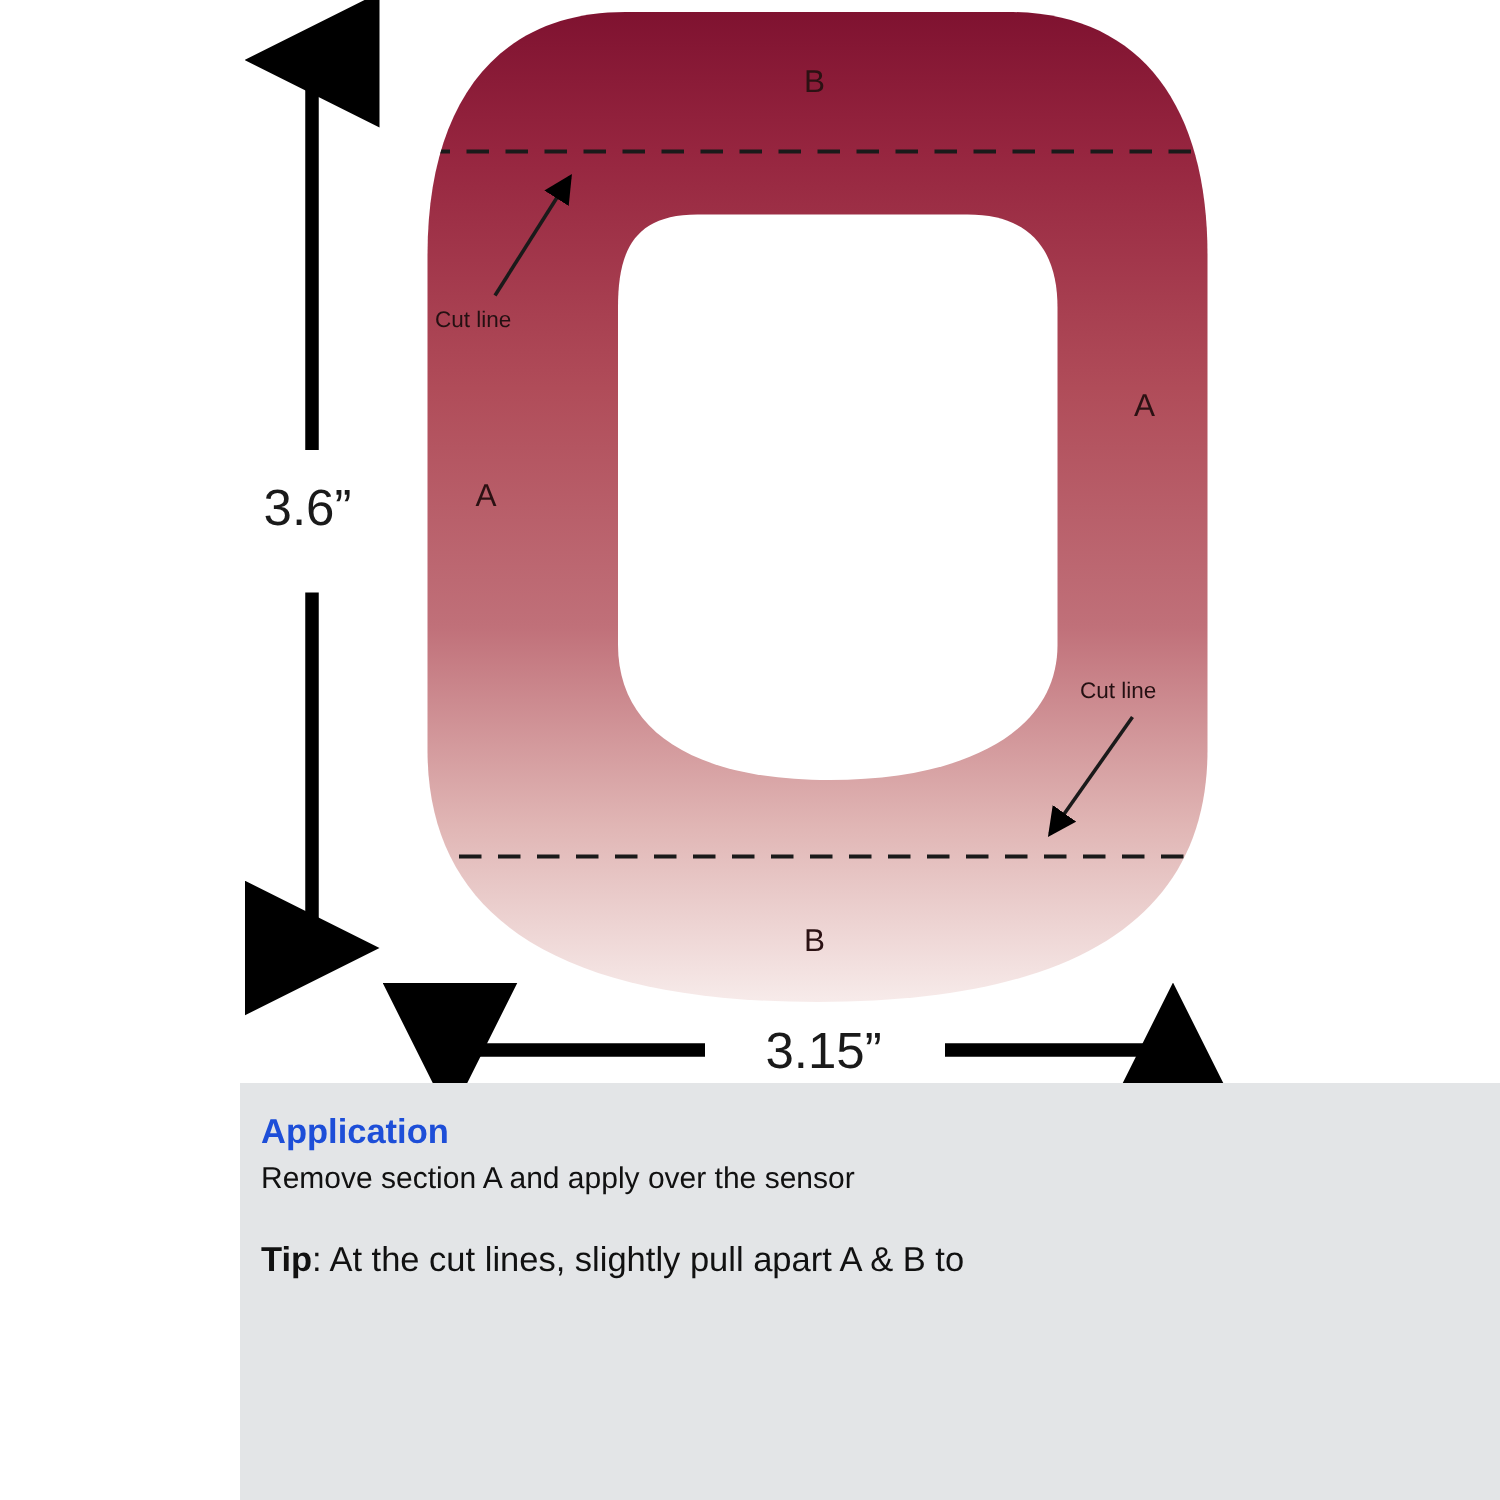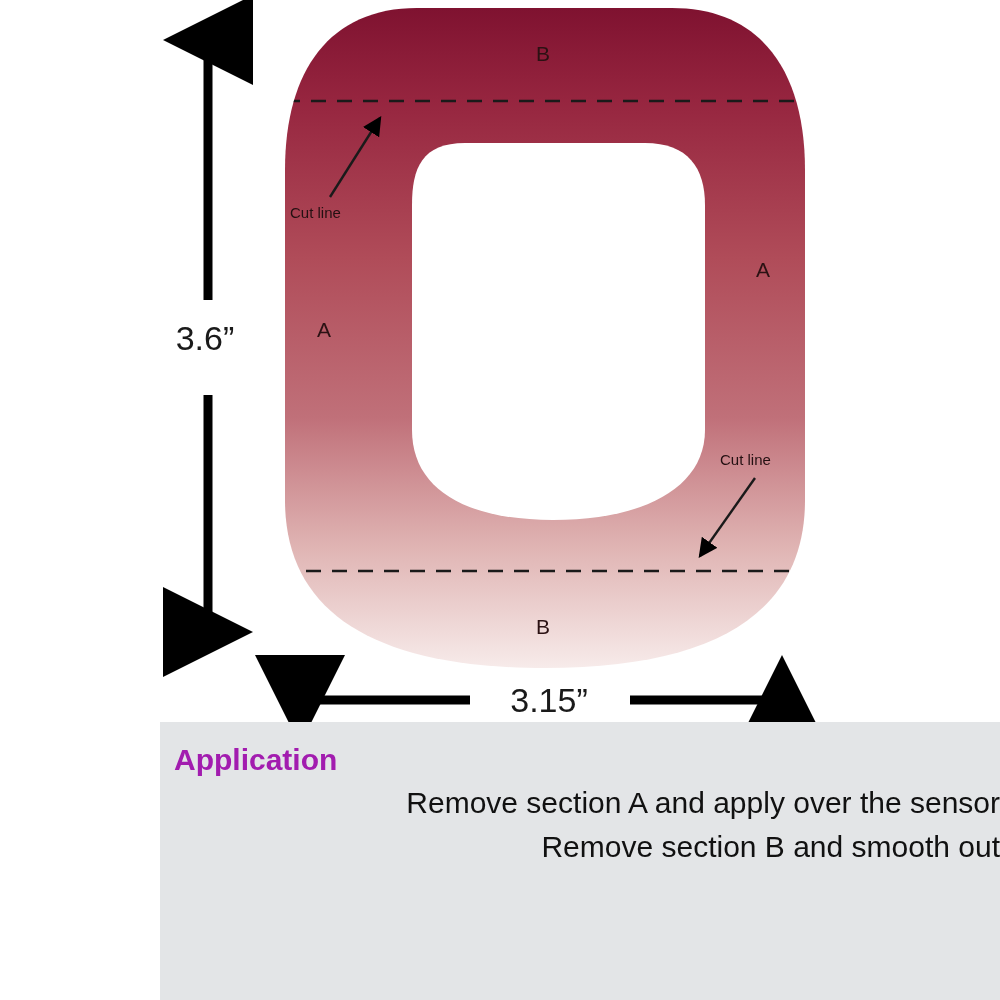--- a/index.html
+++ b/index.html
@@ -47,33 +47,32 @@
     position: absolute;
     left: 160px;
     top: 722px;
     width: 840px;
     height: 278px;
     background: #e3e5e7;
     box-sizing: border-box;
     padding: 18px 0 0 14px;
   }
   .info-title {
-    font-size: 30px;
+    font-size: 23px;
     font-weight: bold;
-    color: #a21caf;
+    color: #1d4ed8;
     line-height: 1.3;
     margin: 0 0 2px 0;
   }
   .info-line {
-    font-size: 30px;
+    font-size: 20px;
     color: #111;
     line-height: 1.45;
     margin: 0;
     white-space: nowrap;
-    text-align: right;
   }
   .info-gap {
     height: 22px;
   }
   .tip-line {
     font-size: 23px;
     color: #111;
     line-height: 1.45;
     margin: 0;
   }
@@ -162,17 +161,17 @@
     <g>
       <line x1="470" y1="700" x2="300" y2="700" stroke="#000" stroke-width="9" marker-end="url(#arrowUp)"></line>
       <line x1="630" y1="700" x2="782" y2="700" stroke="#000" stroke-width="9" marker-end="url(#arrowUp)"></line>
       <text class="dim-label" x="549" y="712" text-anchor="middle">3.15”</text>
     </g>
   </svg>
 
   <div class="info-panel">
     <p class="info-title">Application</p>
     <p class="info-line">Remove section A and apply over the sensor</p>
-    <p class="info-line">Remove section B and smooth out</p>
     <div class="info-gap"></div>
+    <p class="tip-line"><span class="tip-label">Tip</span><span>: At the cut lines, slightly pull apart A &amp; B to</span></p>
   </div>
 
 </div>
 
 </body></html>

